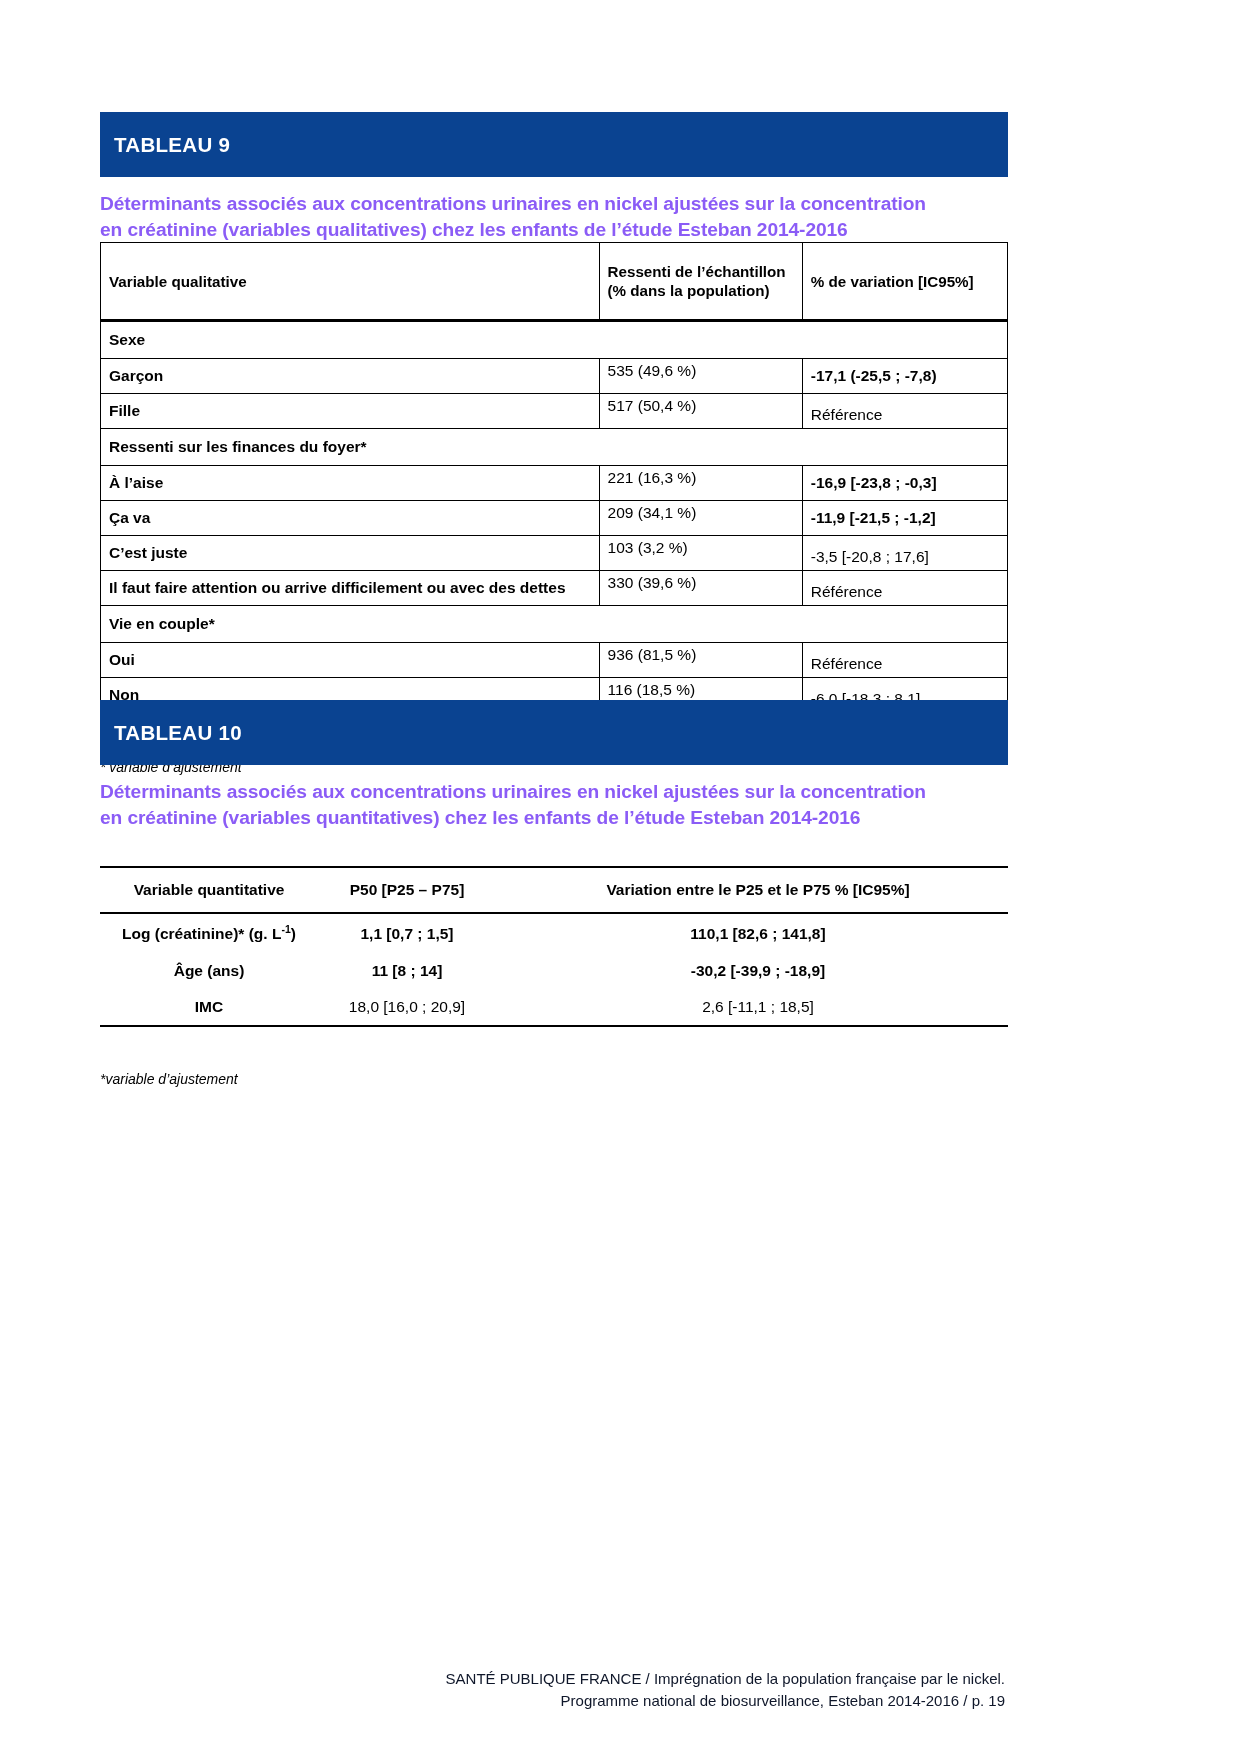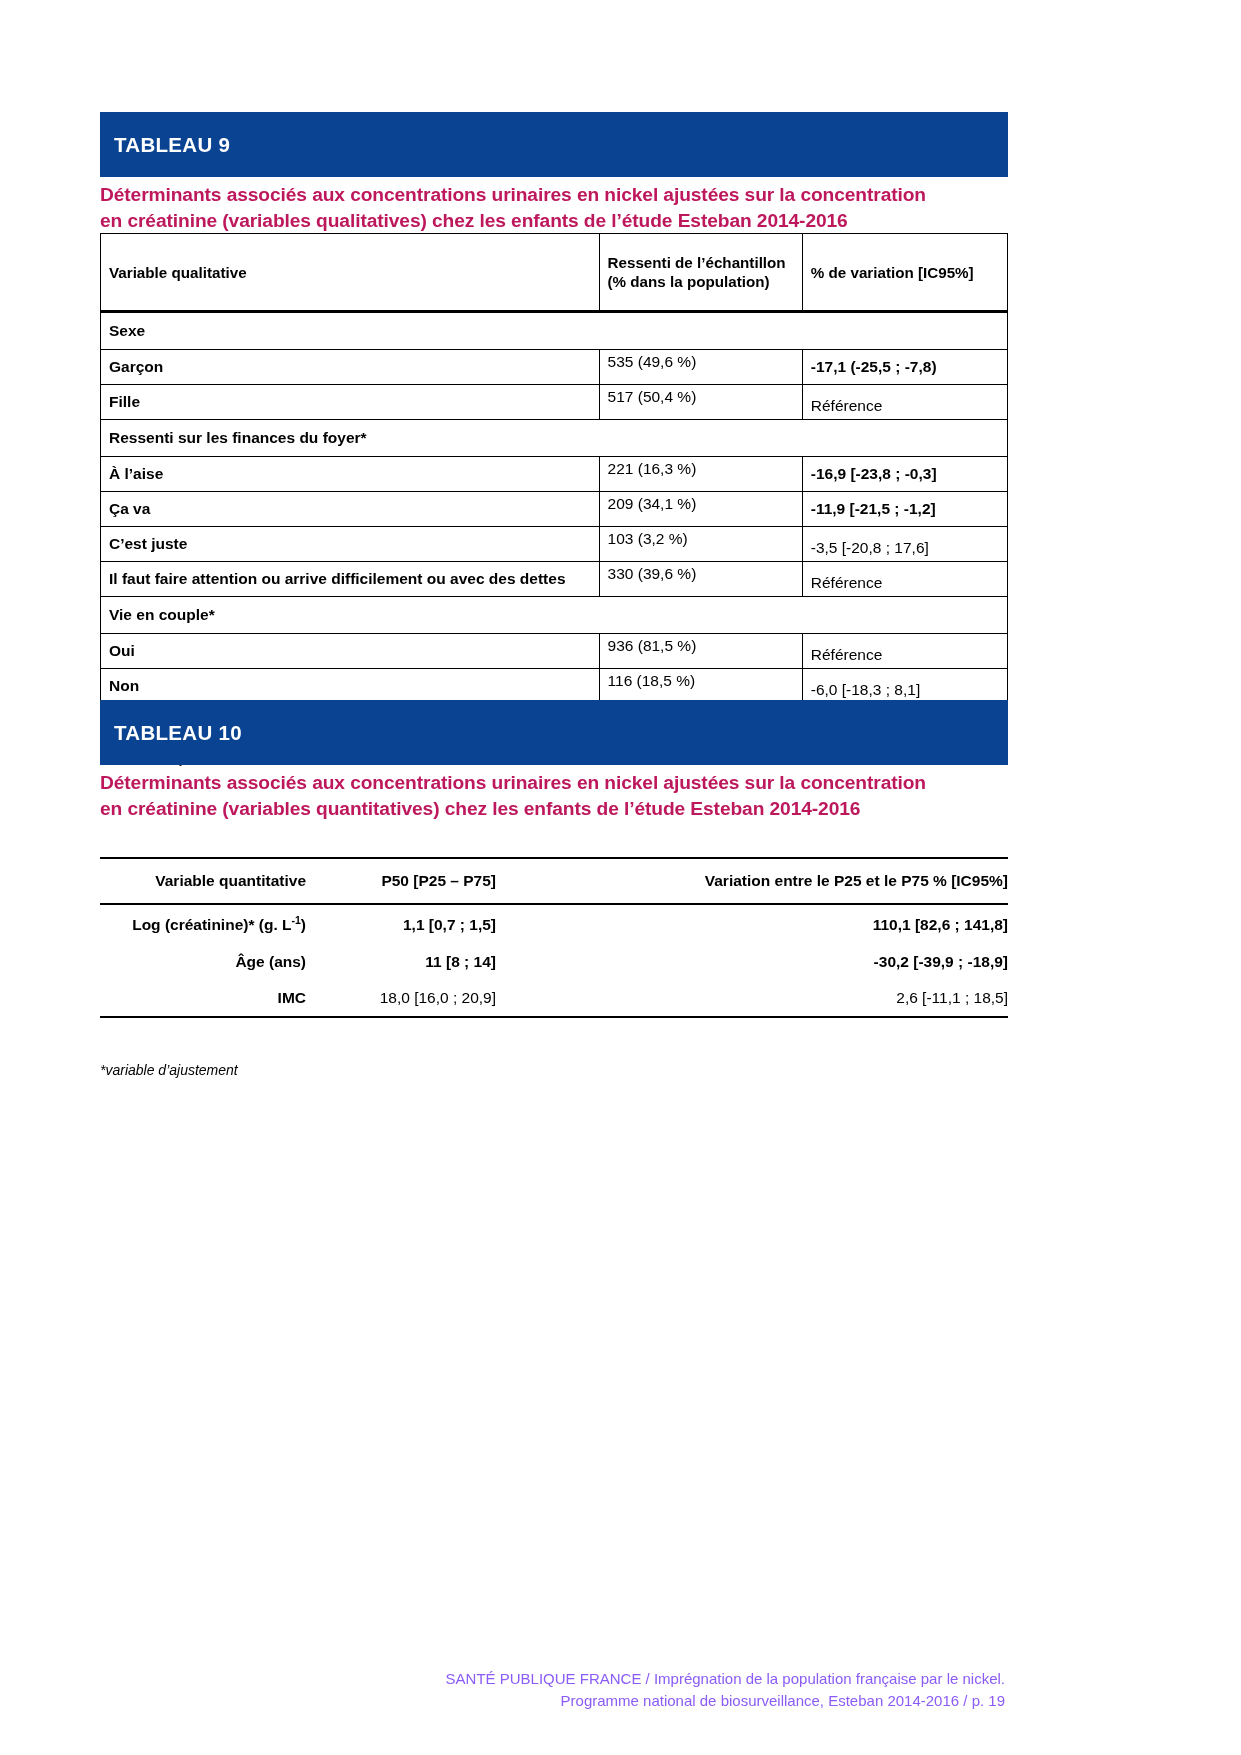--- a/index.html
+++ b/index.html
@@ -43,25 +43,25 @@
     box-sizing: border-box;
   }
   .banner-label {
     font-size: 20.5px;
     font-weight: bold;
     letter-spacing: 0.3px;
   }
 
   
   .caption {
-    color: #be185d;
+    color: #8b5cf6;
     font-weight: bold;
     font-size: 19.2px;
     line-height: 1.34;
-    padding-top: 5px;
+    padding-top: 14px;
     letter-spacing: -0.1px;
   }
 
   
   .t9 {
     width: 908px;
     border-collapse: collapse;
     table-layout: fixed;
     font-size: 15.5px;
   }
@@ -126,21 +126,21 @@
   
   .t10 {
     margin-top: 36px;
     width: 908px;
     border-collapse: collapse;
     table-layout: fixed;
     font-size: 15.5px;
   }
   .t10 td {
     padding: 9px 0 9px 12px;
-    text-align: right;
+    text-align: center;
     vertical-align: middle;
     border: none;
   }
   .t10 thead td {
     font-weight: bold;
     border-top: 2.5px solid #000;
     border-bottom: 2.5px solid #000;
     padding-top: 13px;
     padding-bottom: 13px;
   }
@@ -155,21 +155,21 @@
 
   
   .footer {
     position: absolute;
     left: 0;
     top: 1668px;
     width: 1241px;
     text-align: right;
     padding-right: 236px;
     box-sizing: border-box;
-    color: #8b5cf6;
+    color: #0f172a;
     font-size: 15px;
     line-height: 1.45;
   }
   .footer div { white-space: nowrap; }
 </style>
 </head>
 <body>
 
 <div class="page">
 

